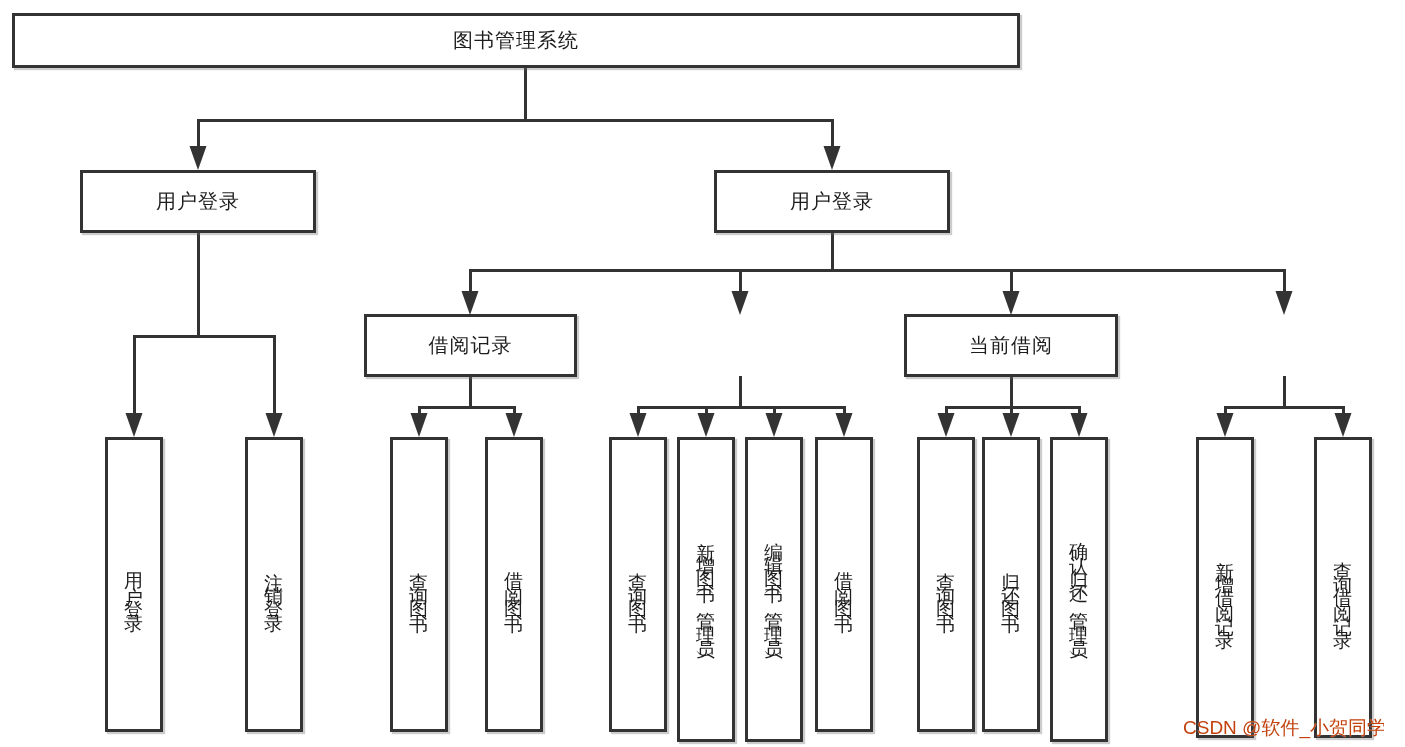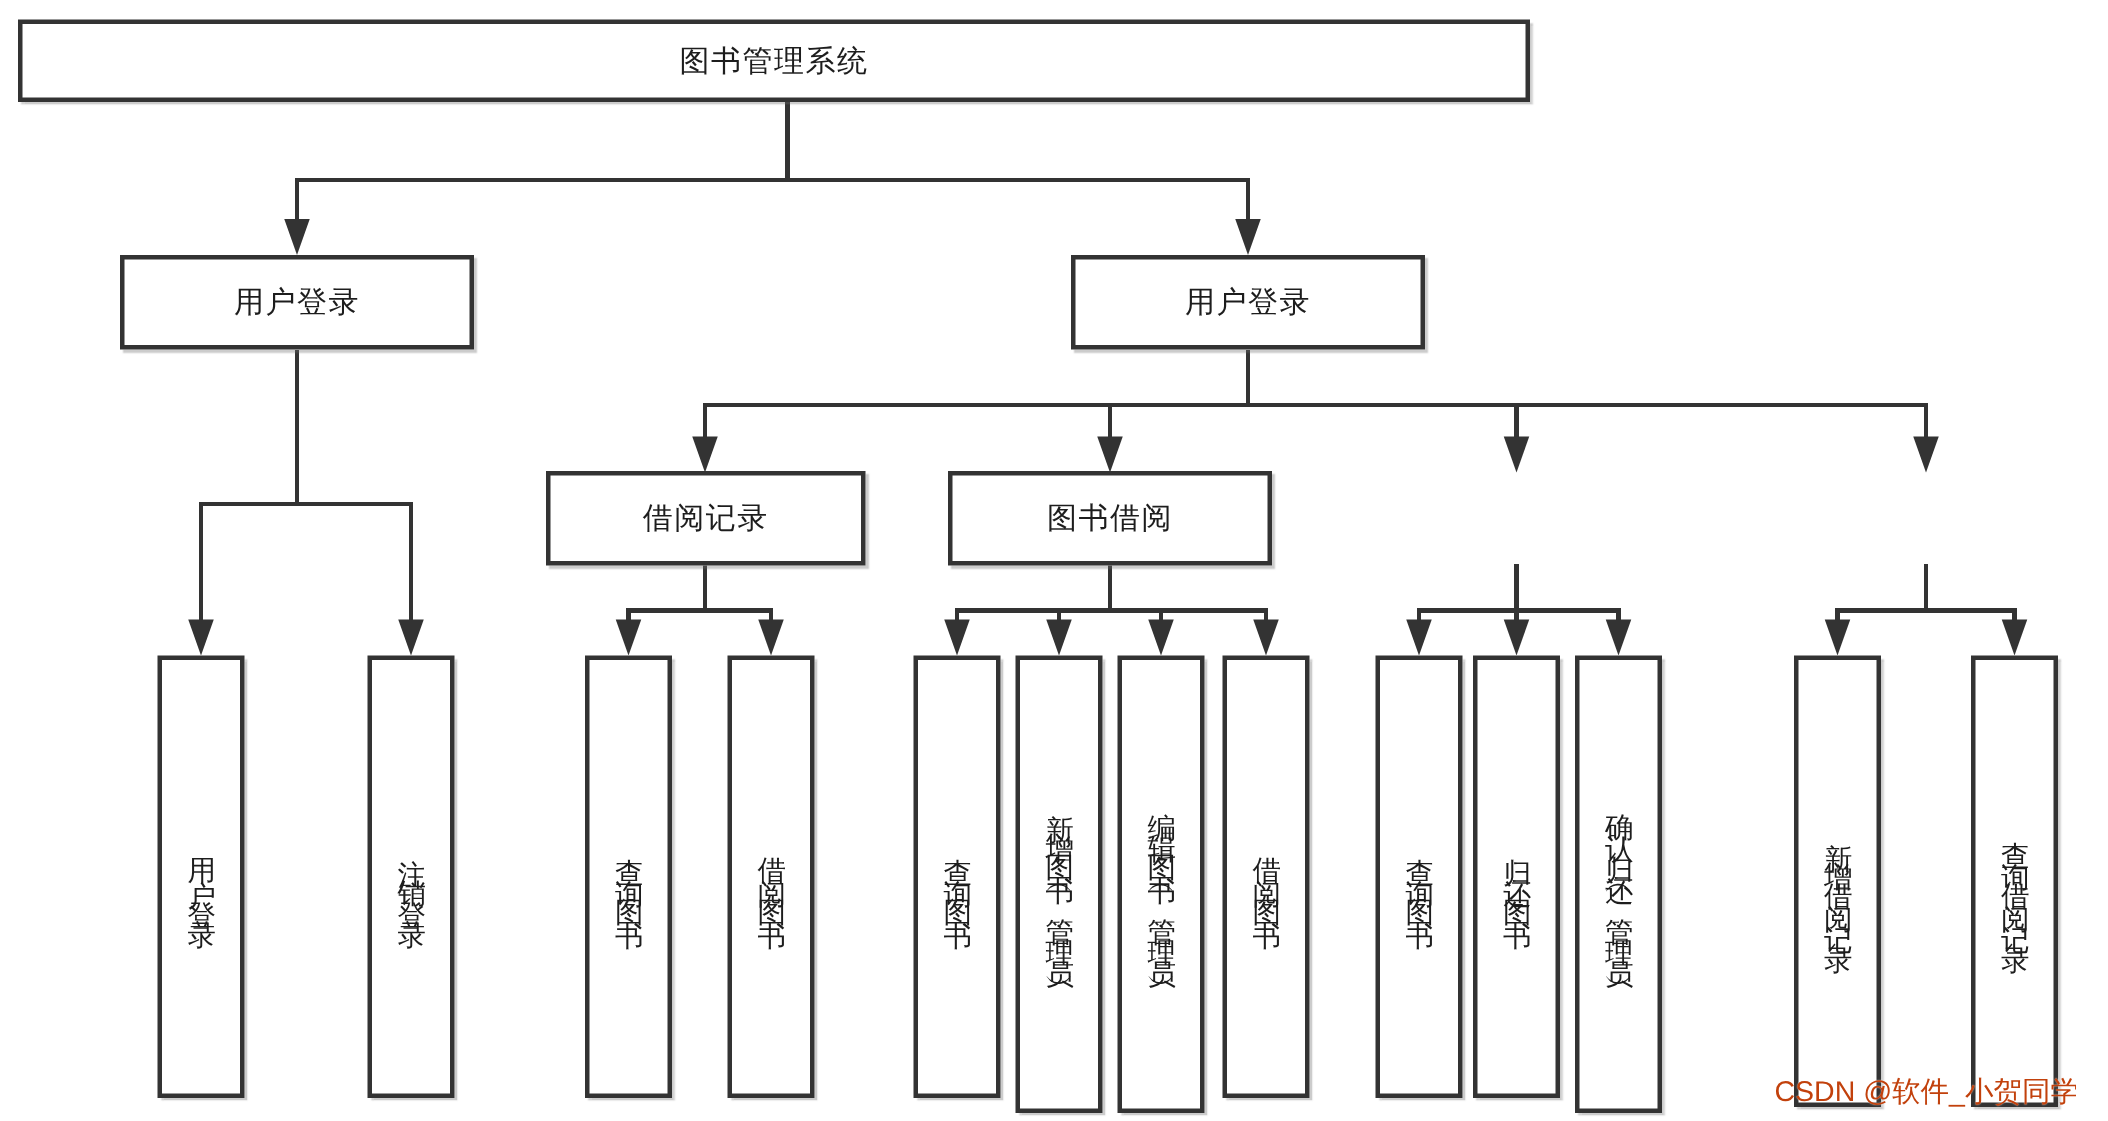--- a/index.html
+++ b/index.html
@@ -124,22 +124,22 @@
   <div class="node" style="left:80px;top:170px;width:236px;height:63px">
     <span class="hlabel">用户登录</span>
   </div>
   <div class="node" style="left:714px;top:170px;width:236px;height:63px">
     <span class="hlabel">用户登录</span>
   </div>
 
   <div class="node" style="left:364px;top:314px;width:213px;height:63px">
     <span class="hlabel">借阅记录</span>
   </div>
-  <div class="node" style="left:632px;top:314px;width:216px;height:63px">
-    <span class="hlabel">图书借阅</span>
+  <div class="node" style="left:904px;top:314px;width:214px;height:63px">
+    <span class="hlabel">当前借阅</span>
   </div>
 
   <div class="node leaf" style="left:105px;top:437px;width:58px;height:295px">
     <span class="vlabel">用户登录</span>
   </div>
   <div class="node leaf" style="left:245px;top:437px;width:58px;height:295px">
     <span class="vlabel">注销登录</span>
   </div>
 
   <div class="node leaf" style="left:390px;top:437px;width:58px;height:295px">

